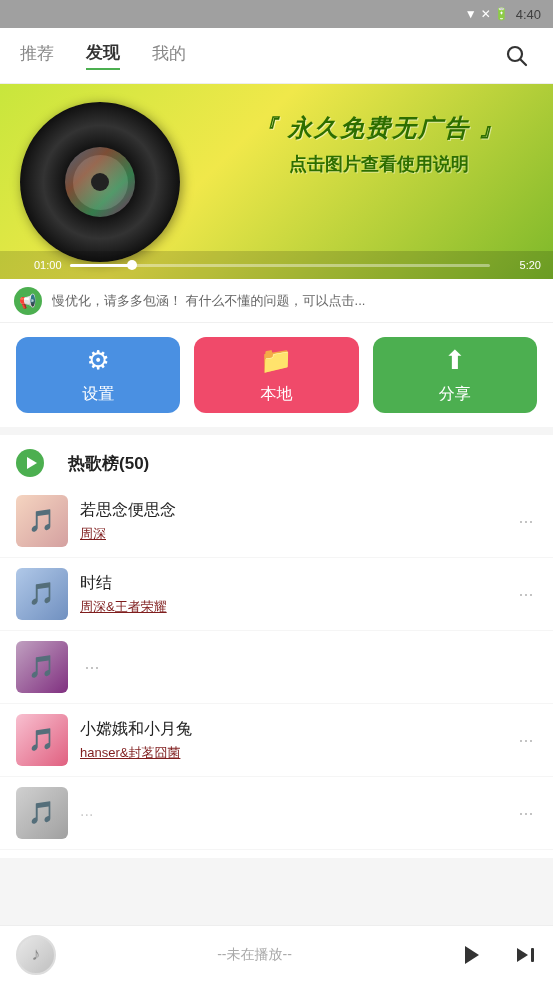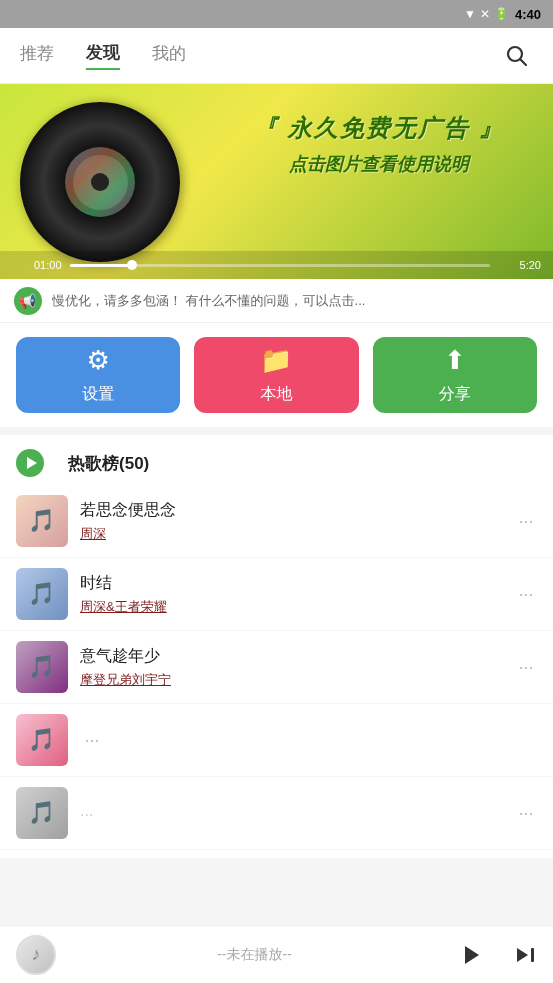--- a/index.html
+++ b/index.html
@@ -16,23 +16,23 @@
     .status-bar {
       background: #a0a0a0;
       height: 28px;
       display: flex;
       align-items: center;
       justify-content: flex-end;
       padding: 0 12px;
       gap: 6px;
     }
     .status-bar-time {
-      color: #000000;
+      color: #404040;
       font-size: 13px;
-      font-weight: 700;
+      font-weight: 400;
     }
     .status-icons {
       display: flex;
       align-items: center;
       gap: 4px;
     }
 
     
     .top-nav {
       background: white;
@@ -114,21 +114,20 @@
       letter-spacing: 2px;
       text-shadow: 1px 1px 0 rgba(255,255,255,0.5);
       font-style: italic;
     }
     .banner-subtitle {
       font-size: 18px;
       font-weight: 700;
       color: #2d6e00;
       margin-top: 8px;
       text-shadow: 1px 1px 0 rgba(255,255,255,0.4);
-      font-style: italic;
     }
     .banner-progress {
       position: absolute;
       bottom: 0;
       left: 0;
       right: 0;
       height: 28px;
       background: rgba(0,0,0,0.15);
       display: flex;
       align-items: center;
@@ -475,29 +474,29 @@
     <div class="song-thumb song-thumb-2">🎵</div>
     <div class="song-info">
       <div class="song-name">时结</div>
       <div class="song-artist">周深&amp;王者荣耀</div>
     </div>
     <span class="song-more">···</span>
   </div>
 
   <div class="song-item">
     <div class="song-thumb song-thumb-3">🎵</div>
-    <div class="song-info">
-      <div class="song-name">意气趁年少</div>
-      <div class="song-artist">摩登兄弟刘宇宁</div>
-    </div>
     <span class="song-more">···</span>
   </div>
 
   <div class="song-item">
     <div class="song-thumb song-thumb-4">🎵</div>
+    <div class="song-info">
+      <div class="song-name">小嫦娥和小月兔</div>
+      <div class="song-artist">hanser&amp;封茗囧菌</div>
+    </div>
     <span class="song-more">···</span>
   </div>
 
   <div class="song-item">
     <div class="song-thumb song-thumb-5">🎵</div>
     <div class="song-info">
       <div class="song-name" style="color:#ccc;">...</div>
       <div class="song-artist"></div>
     </div>
     <span class="song-more">···</span>

